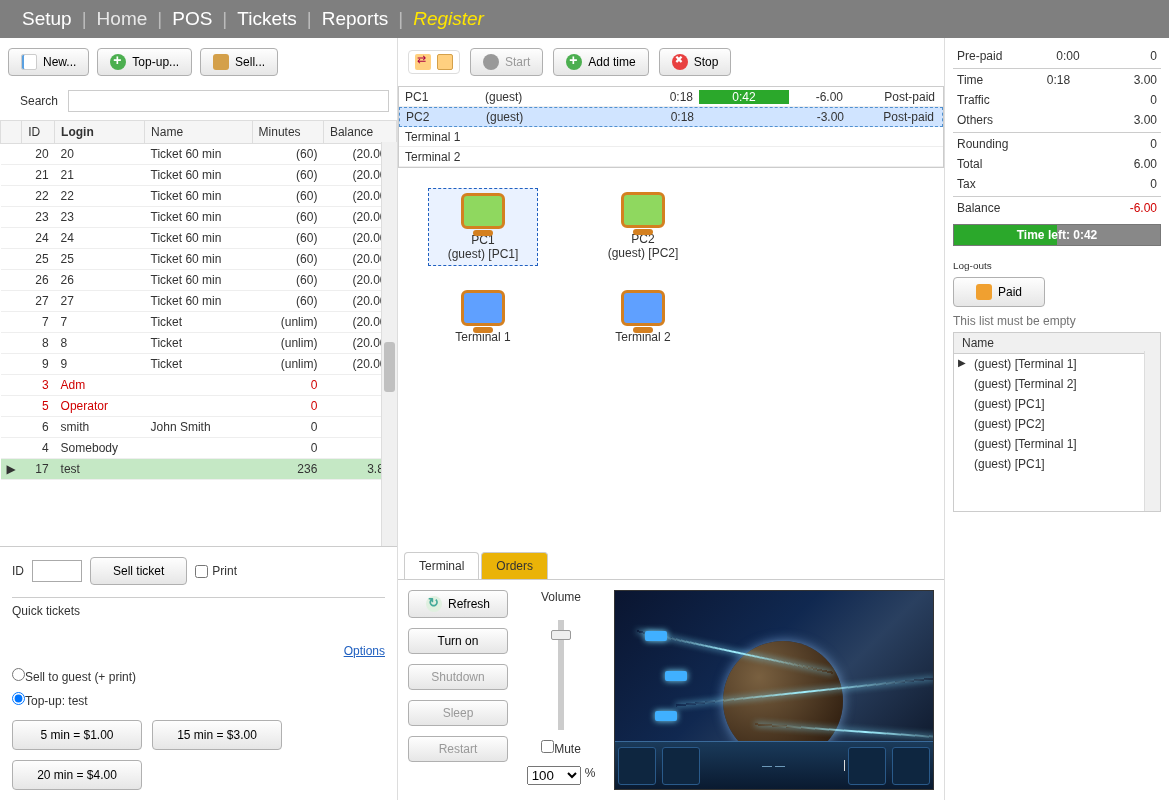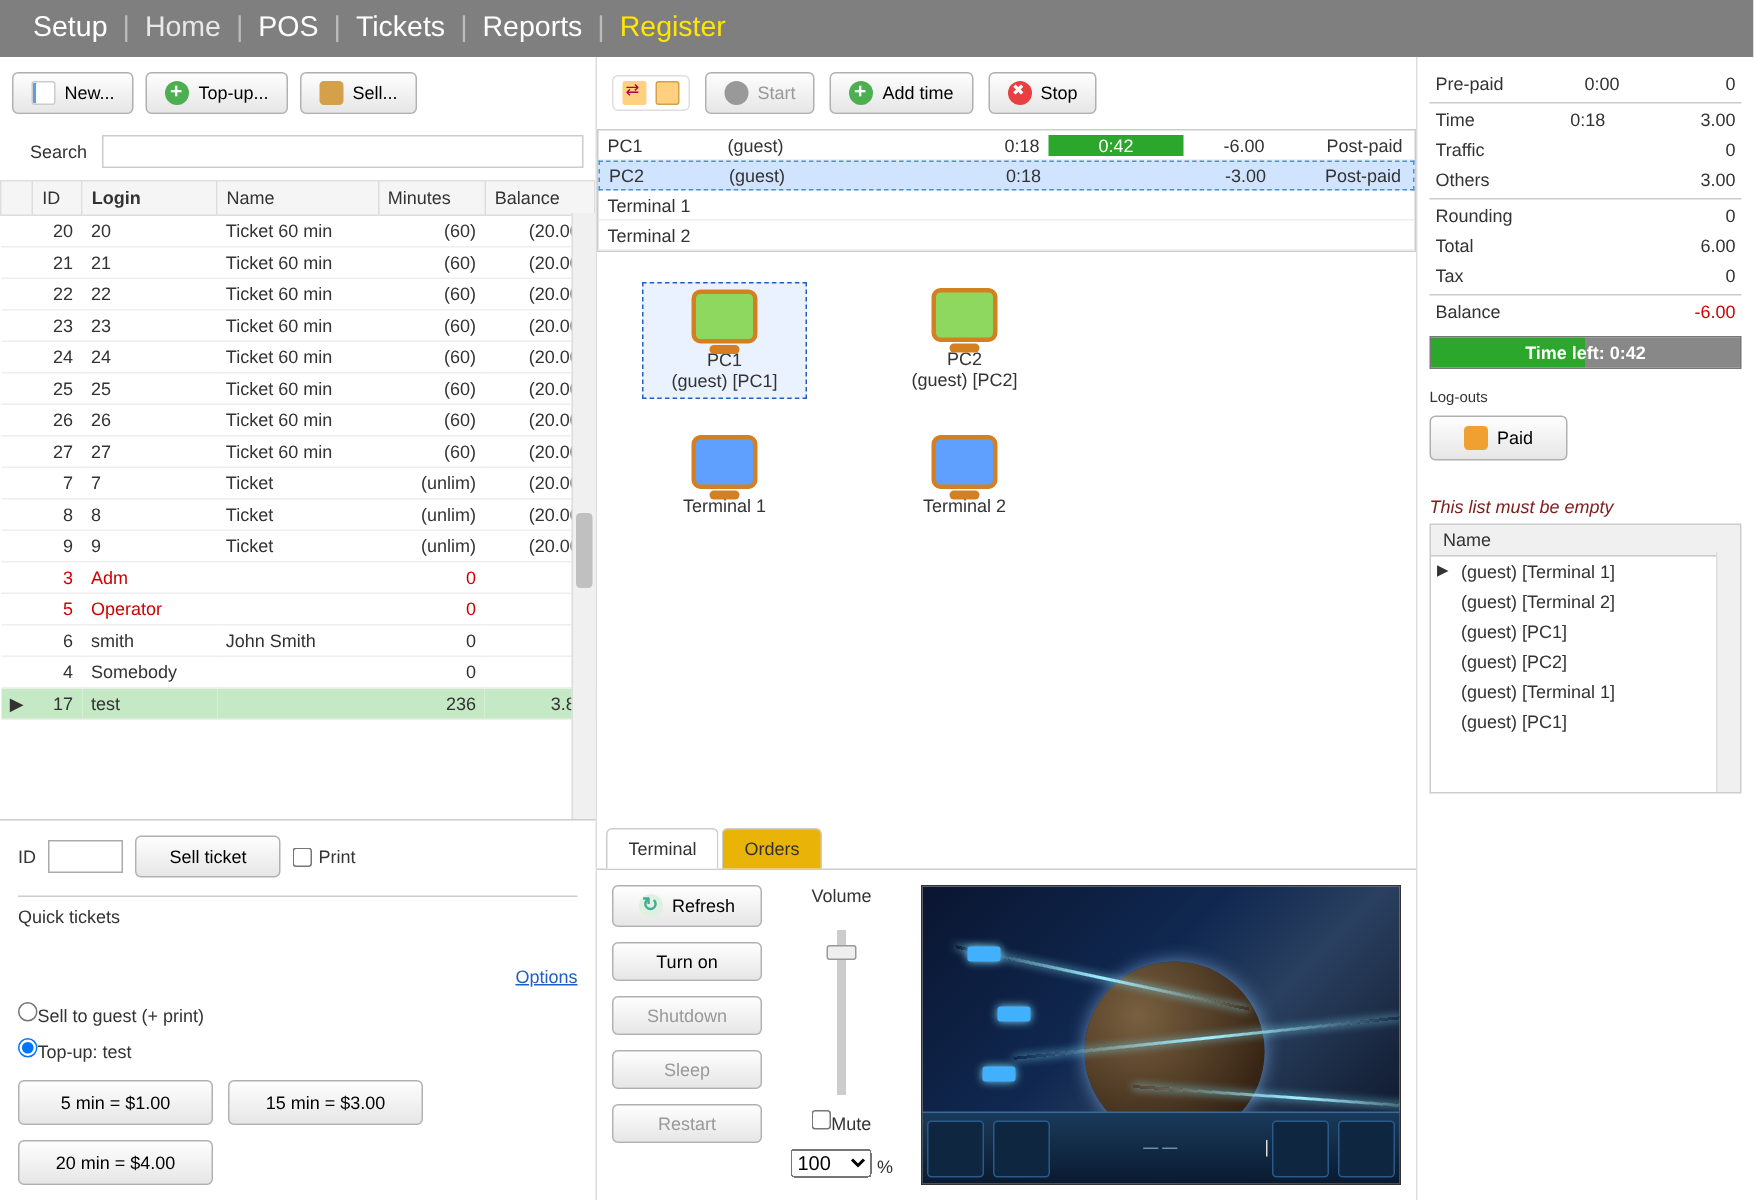--- a/index.html
+++ b/index.html
@@ -1,21 +1,21 @@
 <!DOCTYPE html>
 <html><head>
 <meta charset="utf-8">
 <style>
 * { box-sizing: border-box; margin: 0; padding: 0; }
 body { font-family: Tahoma, Arial, sans-serif; font-size: 12px; color: #333; background: #fff; width: 1169px; height: 800px; overflow: hidden; }
 .topnav { background: #7f7f7f; height: 38px; display: flex; align-items: center; padding: 0 14px; font-size: 19px; color: #fff; }
 .topnav span { padding: 0 8px; cursor: pointer; }
 .topnav .sep { color: #bbb; padding: 0 2px; }
 .topnav .active { color: #e8e8e8; }
-.topnav .register { color: #ffe600; }
+.topnav .register { color: #ffe600; font-style: italic; }
 .main { display: flex; height: calc(100% - 38px); }
 .left { width: 398px; border-right: 1px solid #ddd; display: flex; flex-direction: column; }
 .center { flex: 1; display: flex; flex-direction: column; border-right: 1px solid #ddd; }
 .right { width: 224px; padding: 8px; display: flex; flex-direction: column; }
 .toolbar { display: flex; gap: 8px; padding: 10px 8px; }
 .btn { border: 1px solid #b0b0b0; background: linear-gradient(#fefefe,#e6e6e6); border-radius: 4px; padding: 5px 12px; cursor: pointer; display: inline-flex; align-items: center; gap: 6px; font-size: 12px; }
 .btn.disabled { color: #999; }
 .icon { width: 16px; height: 16px; display: inline-block; border-radius: 50%; }
 .icon.new { background: #fff; border: 1px solid #ccc; border-radius: 2px; box-shadow: inset 2px 0 0 #5aa0e0; }
 .icon.plus { background: #4caf50; position: relative; }
@@ -78,39 +78,39 @@
 .pcbox .mon.b { background: #5fa0ff; }
 .tabs { display: flex; border-bottom: 1px solid #ccc; margin-top: 4px; padding-left: 6px; }
 .tabs .tab { padding: 6px 14px; border: 1px solid #ccc; border-bottom: none; border-radius: 4px 4px 0 0; background: #eab308; margin-right: 2px; cursor: pointer; }
 .tabs .tab.active { background: #fff; }
 .termpanel { display: flex; padding: 10px; gap: 18px; }
 .termbtns { display: flex; flex-direction: column; gap: 10px; width: 100px; }
 .termbtns .btn { justify-content: center; }
 .volcol { width: 70px; display: flex; flex-direction: column; align-items: center; gap: 10px; font-size: 12px; }
 .volslider { width: 6px; height: 110px; background: #ccc; position: relative; margin-top: 6px; }
 .volslider .knob { position: absolute; left: -7px; top: 10px; width: 20px; height: 10px; background: #eee; border: 1px solid #999; border-radius: 2px; }
-.volsel { display: flex; align-items: flex-end; gap: 4px; }
+.volsel { display: flex; align-items: flex-start; gap: 4px; }
 .volsel select { width: 54px; }
 .preview { flex: 1; background: linear-gradient(135deg, #0a1530, #102850 40%, #2a4060 60%, #081020); border: 1px solid #333; position: relative; min-height: 200px; overflow: hidden; }
 .preview .planet { position:absolute; right:90px; top:50px; width:120px; height:120px; border-radius:50%; background: radial-gradient(circle at 30% 30%, #796040, #201005); box-shadow: 0 0 12px rgba(150,200,255,0.6); }
 .preview .beam { position:absolute; height:2px; background: linear-gradient(90deg, rgba(120,220,255,0),#a0f0ff,rgba(120,220,255,0)); box-shadow:0 0 6px #80e0ff; }
 .preview .ship { position:absolute; width:22px; height:10px; background:#40b0ff; border-radius:2px; box-shadow:0 0 6px #80e0ff; }
 .preview .hud { position:absolute; left:0; right:0; bottom:0; height:48px; background:linear-gradient(#1a3a5a,#0a1a30); border-top:1px solid #3a6a9a; display:flex; align-items:center; }
 .preview .hud .tile { width:38px; height:38px; margin:0 3px; background:#0e2640; border:1px solid #2a5a8a; border-radius:3px; }
 .preview .hud .center { flex:1; text-align:center; color:#88bbdd; font-size:10px; }
 .summary { font-size: 12px; }
 .summary .srow { display: flex; justify-content: space-between; padding: 3px 4px; }
 .summary .srow.hr { border-top: 1px solid #ccc; margin-top: 2px; padding-top: 4px; }
 .summary .srow .v { text-align: right; min-width: 50px; }
 .summary .bal .v2 { color: #d00000; }
 .timeleft { background: linear-gradient(90deg, #2ba82b 50%, #888 50%); color: #fff; text-align: center; font-weight: bold; padding: 3px 0; border: 1px solid #777; margin-top: 6px; }
 .logouts { margin-top: 14px; }
 .logouts h5 { font-weight: normal; margin-bottom: 6px; }
 .logouts .btn.paid { padding: 6px 22px; }
-.warn { color: #7f1d1d; margin-top: 24px; font-style: italic; }
+.warn { color: #737373; margin-top: 7px; }
 .loglist { border: 1px solid #ccc; margin-top: 4px; height: 180px; position: relative; }
 .loglist .hdr { background: #f0f0f0; border-bottom: 1px solid #ccc; padding: 3px 8px; }
 .loglist .lrow { padding: 3px 8px 3px 20px; position: relative; }
 .loglist .lrow.marked::before { content:'▶'; position:absolute; left:4px; top:3px; font-size:10px; }
 .loglist .sct { position:absolute; right:0; top:18px; bottom:0; width:16px; background:#f0f0f0; border-left:1px solid #ddd; }
 </style>
 </head>
 <body>
 
 <div class="topnav">

